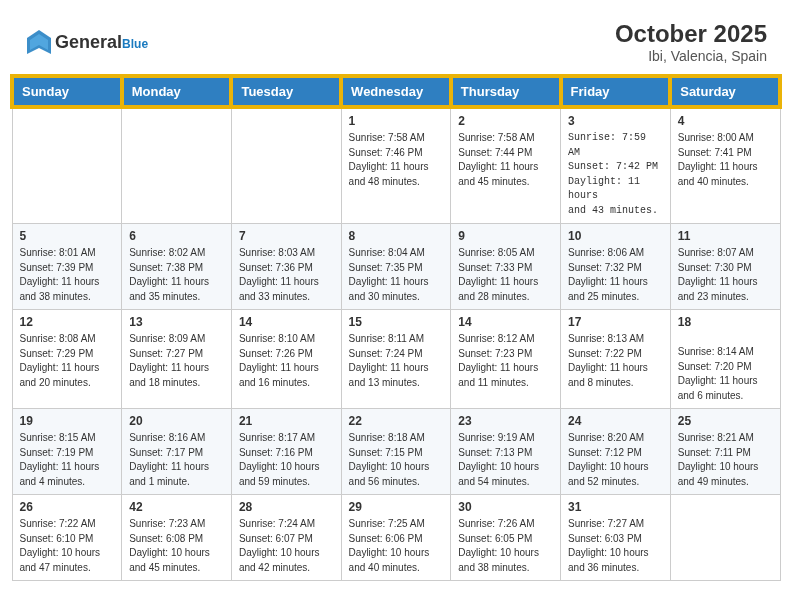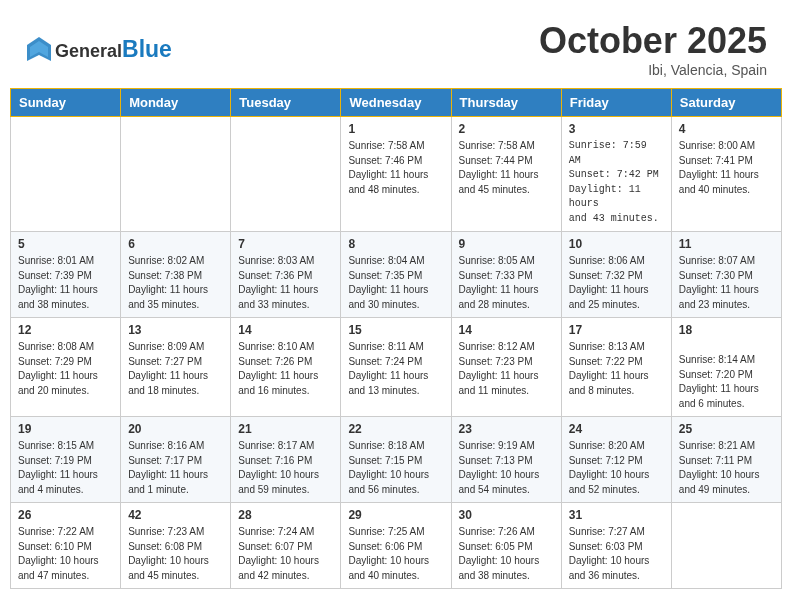--- a/index.html
+++ b/index.html
@@ -19,53 +19,53 @@
     .logo {
       display: flex;
       align-items: center;
     }
     .logo-text-general {
       font-size: 18px;
       font-weight: bold;
       color: #333;
     }
     .logo-text-blue {
-      font-size: 23px;
+      font-size: 12px;
       font-weight: bold;
       color: #1a7abf;
     }
     .logo-icon {
       width: 28px;
       height: 28px;
       margin-right: 2px;
     }
     .title-block {
       text-align: right;
     }
     .month-title {
-      font-size: 36px;
+      font-size: 24px;
       font-weight: bold;
       color: #333;
     }
     .subtitle {
       font-size: 14px;
       color: #555;
     }
     .calendar {
       width: 100%;
       border-collapse: collapse;
       margin-top: 5px;
     }
     .calendar th {
       background-color: #2f7fc1;
       color: #fff;
       text-align: left;
       padding: 6px 8px;
       font-size: 13px;
-      border: 1px solid #eab308;
+      border: 4px solid #eab308;
     }
     .calendar td {
       vertical-align: top;
       border: 1px solid #ccc;
       padding: 5px 7px;
       width: 14.28%;
       min-height: 90px;
       font-size: 10.5px;
       color: #333;
       background: #fff;

